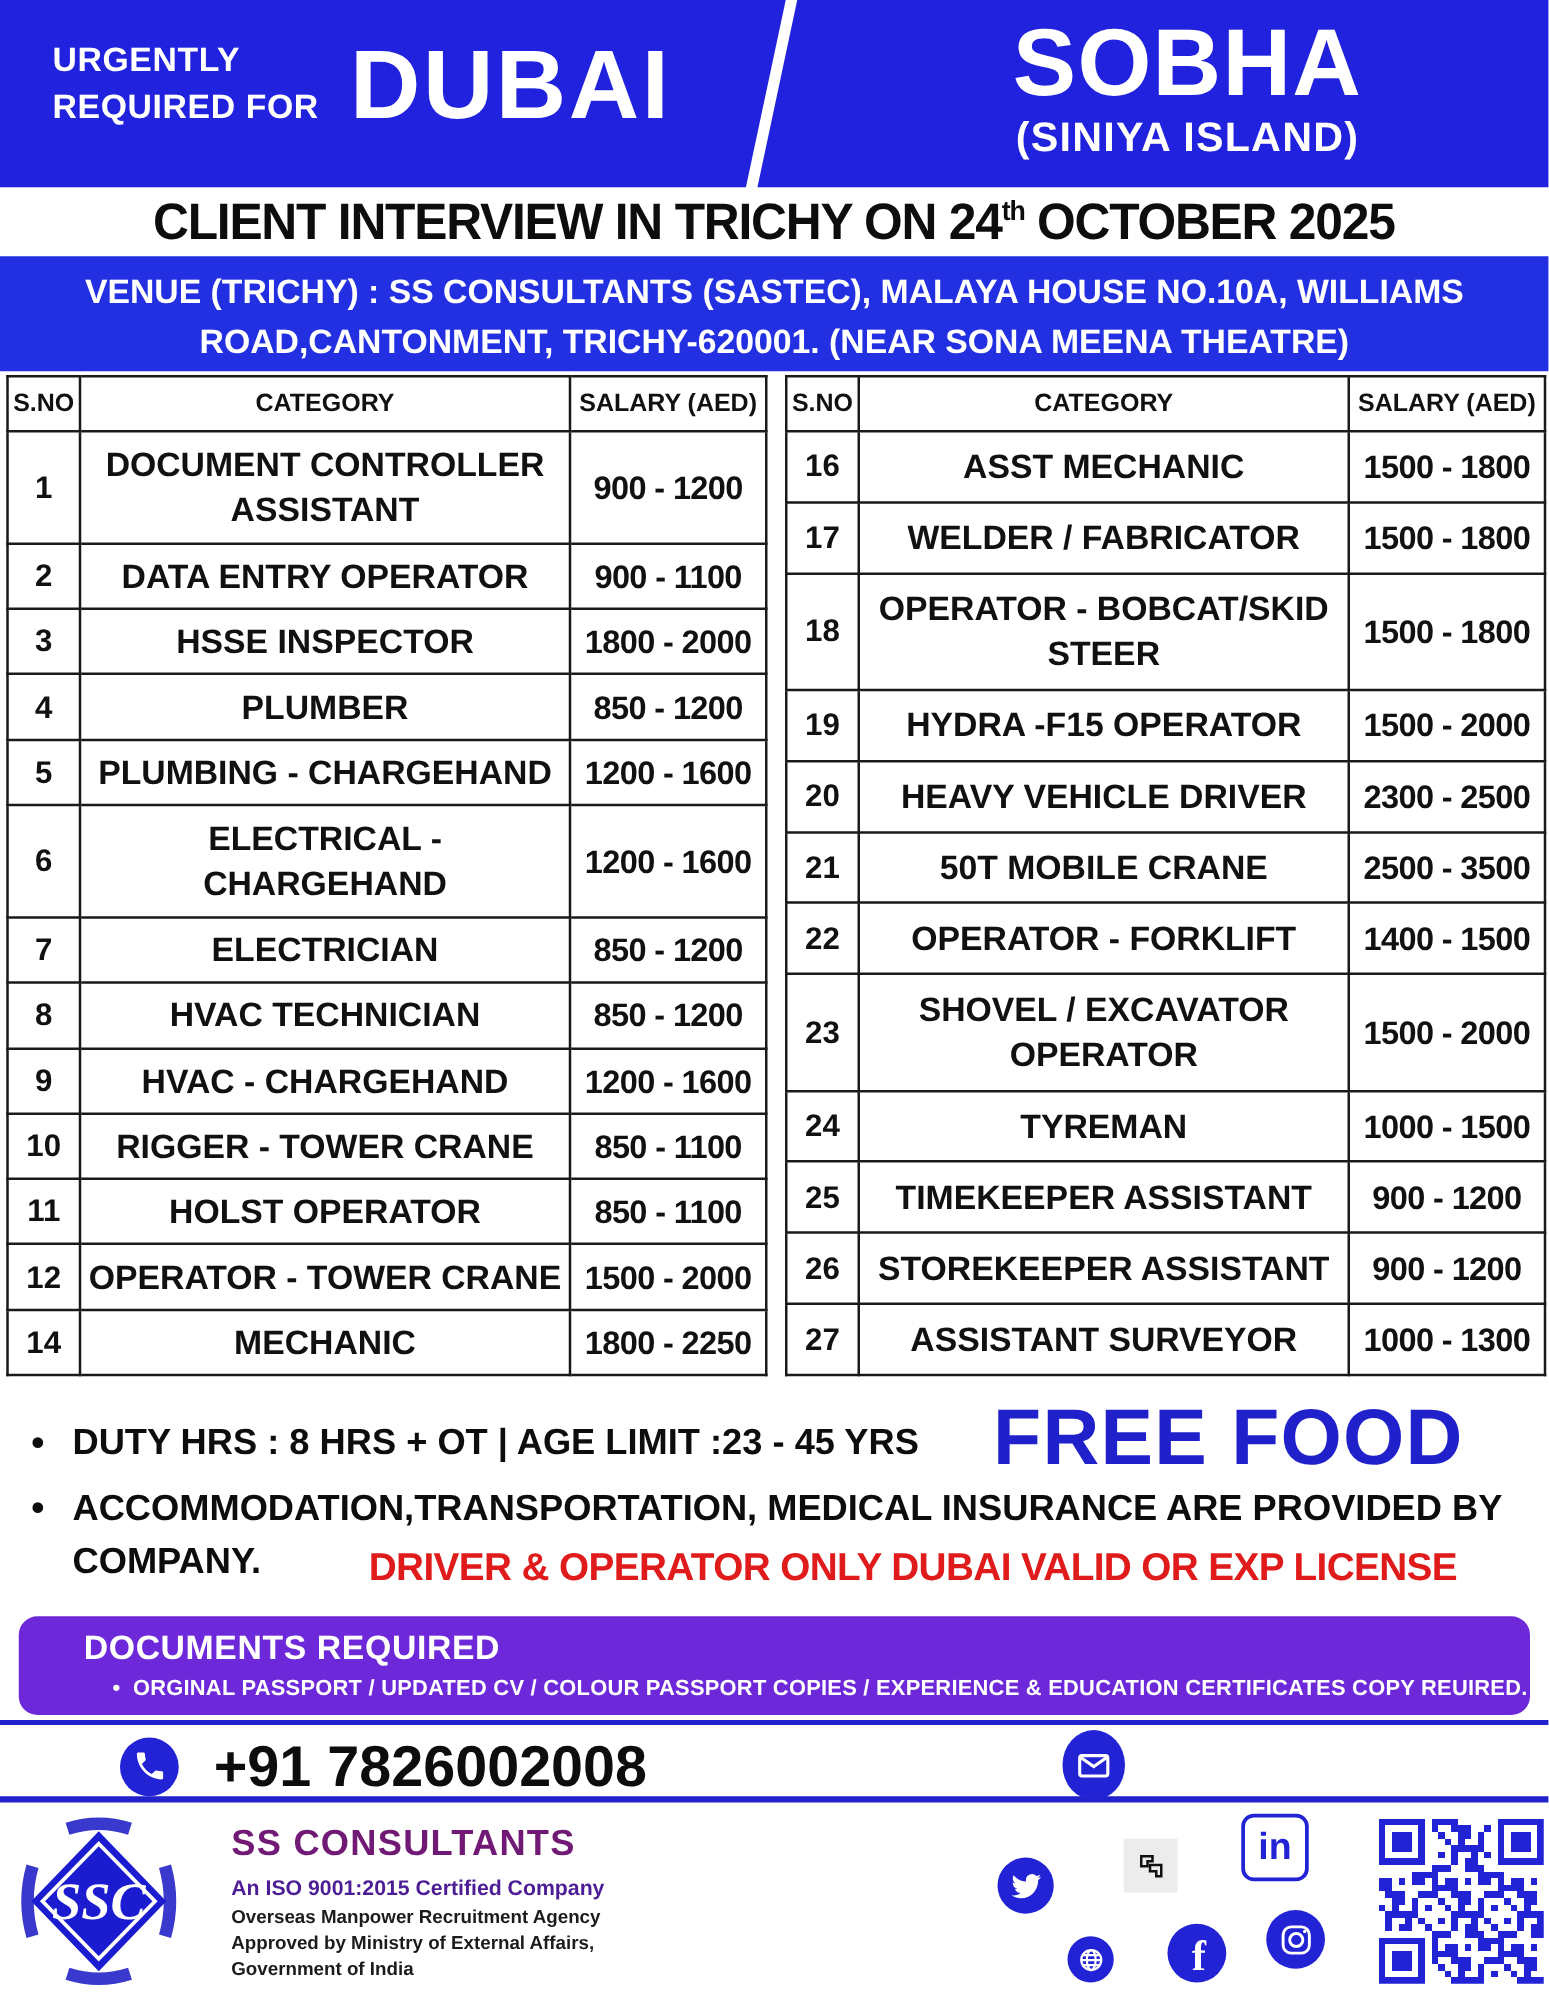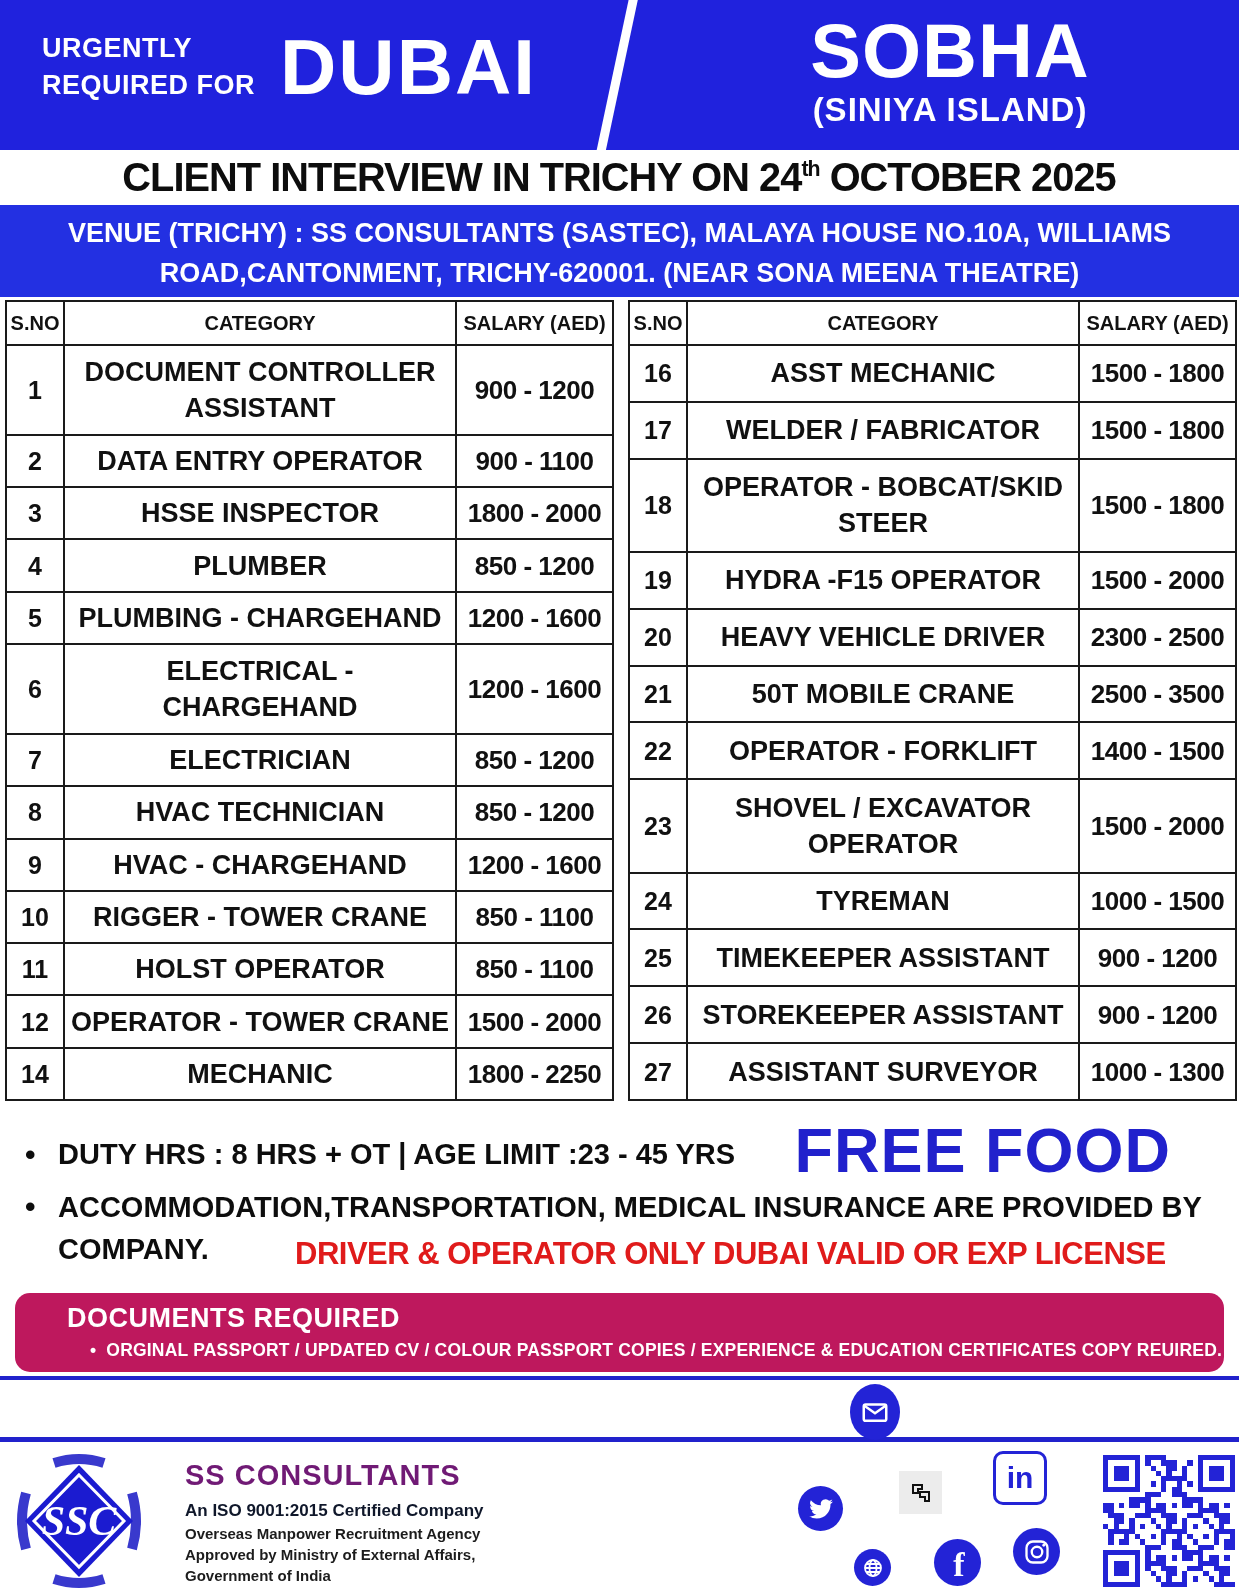--- a/index.html
+++ b/index.html
@@ -45,21 +45,21 @@
   .bullet{position:absolute;left:25px;font-size:29px;color:#0d0d0d;}
   .bullet::before{content:"•";position:absolute;left:0;top:0;font-size:30px;}
   .bullet .btxt{display:block;padding-left:33px;}
   .b1{top:28px;}
   .b2{top:76px;width:1190px;line-height:42px;}
   .free-food{position:absolute;right:68px;top:4px;font-size:63px;letter-spacing:1px;color:#2121cc;
              font-style:normal;}
   .license{position:absolute;left:295px;top:126px;font-size:31px;color:#e01b1b;letter-spacing:-.5px;}
 
   
-  .docs{position:absolute;top:1293px;left:15px;width:1209px;height:79px;background:#be185d;
+  .docs{position:absolute;top:1293px;left:15px;width:1209px;height:79px;background:#6d28d9;
         border-radius:15px;color:#fff;box-sizing:border-box;}
   .docs-title{position:absolute;left:52px;top:10px;font-size:27px;letter-spacing:.5px;}
   .docs-item{position:absolute;left:75px;top:47px;font-size:17.5px;letter-spacing:.2px;}
   .docs-item::before{content:"•";margin-right:10px;}
 
   
   .contact{position:absolute;top:1376px;left:0;width:1239px;height:66px;background:#fff;
            border-top:4px solid #2122cc;border-bottom:5px solid #2122cc;box-sizing:border-box;}
   .phone-group{position:absolute;left:96px;top:6px;display:flex;align-items:center;gap:28px;}
   .email-group{position:absolute;left:645px;top:4px;display:flex;align-items:center;gap:22px;flex-direction:column;}
@@ -67,21 +67,21 @@
   .icon-circle{width:47px;height:47px;border-radius:50%;background:#2323d6;display:flex;
                align-items:center;justify-content:center;flex:0 0 auto;}
   .icon-oval{width:50px;height:56px;border-radius:50%;background:#2323d6;display:flex;
              align-items:center;justify-content:center;flex:0 0 auto;}
 
   
   .footer{position:absolute;top:1445px;left:0;width:1239px;height:150px;background:#fff;}
   .logo{position:absolute;left:16px;top:6px;}
   .company-block{position:absolute;left:185px;top:14px;}
   .company-name{font-size:29px;color:#701a75;letter-spacing:1px;}
-  .tag1{font-size:17px;color:#0f172a;margin-top:9px;}
+  .tag1{font-size:17px;color:#4c1d95;margin-top:9px;}
   .tag{font-size:15px;color:#1c1c1c;margin-top:4px;line-height:17px;}
 
   .soc{position:absolute;border-radius:50%;background:#2323d6;display:flex;align-items:center;justify-content:center;}
   .soc.twitter{left:798px;top:41px;width:45px;height:45px;}
   .soc.globe{left:854px;top:104px;width:37px;height:37px;}
   .soc.facebook{left:934px;top:94px;width:47px;height:47px;}
   .soc.instagram{left:1013px;top:83px;width:47px;height:47px;}
   .pixelbox{position:absolute;left:899px;top:26px;width:43px;height:43px;background:#ececec;
             display:flex;align-items:center;justify-content:center;}
   .linkedin{position:absolute;left:993px;top:6px;width:54px;height:54px;background:#fff;
@@ -286,20 +286,28 @@
     </div>
     <div class="license">DRIVER &amp; OPERATOR ONLY DUBAI VALID OR EXP LICENSE</div>
   </div>
 
   <div class="docs">
     <div class="docs-title">DOCUMENTS REQUIRED</div>
     <div class="docs-item">ORGINAL PASSPORT / UPDATED CV / COLOUR PASSPORT COPIES / EXPERIENCE &amp; EDUCATION CERTIFICATES COPY REUIRED.</div>
   </div>
 
   <div class="contact">
+    <div class="phone-group">
+      <span class="icon-circle">
+        <svg width="28" height="28" viewBox="0 0 24 24">
+            <path fill="#ffffff" d="M6.62 10.79a15.05 15.05 0 0 0 6.59 6.59l2.2-2.2c.27-.27.67-.36 1.02-.24 1.12.37 2.33.57 3.57.57.55 0 1 .45 1 1V20c0 .55-.45 1-1 1C10.85 21 3 13.15 3 3.5c0-.55.45-1 1-1h3.5c.55 0 1 .45 1 1 0 1.25.2 2.45.57 3.57.11.35.03.74-.25 1.02l-2.2 2.2z"></path>
+          </svg>
+      </span>
+      <span class="num">+91 7826002008</span>
+    </div>
     <div class="email-group">
       <span class="icon-oval">
         <svg width="30" height="30" viewBox="0 0 24 24">
             <rect x="3" y="6" width="18" height="13" rx="1.5" fill="none" stroke="#ffffff" stroke-width="2"></rect>
             <path d="M3.5 7l8.5 6 8.5-6" fill="none" stroke="#ffffff" stroke-width="2"></path>
           </svg>
       </span>
       <span class="num">sscjobs@yahoo.com</span>
     </div>
   </div>

